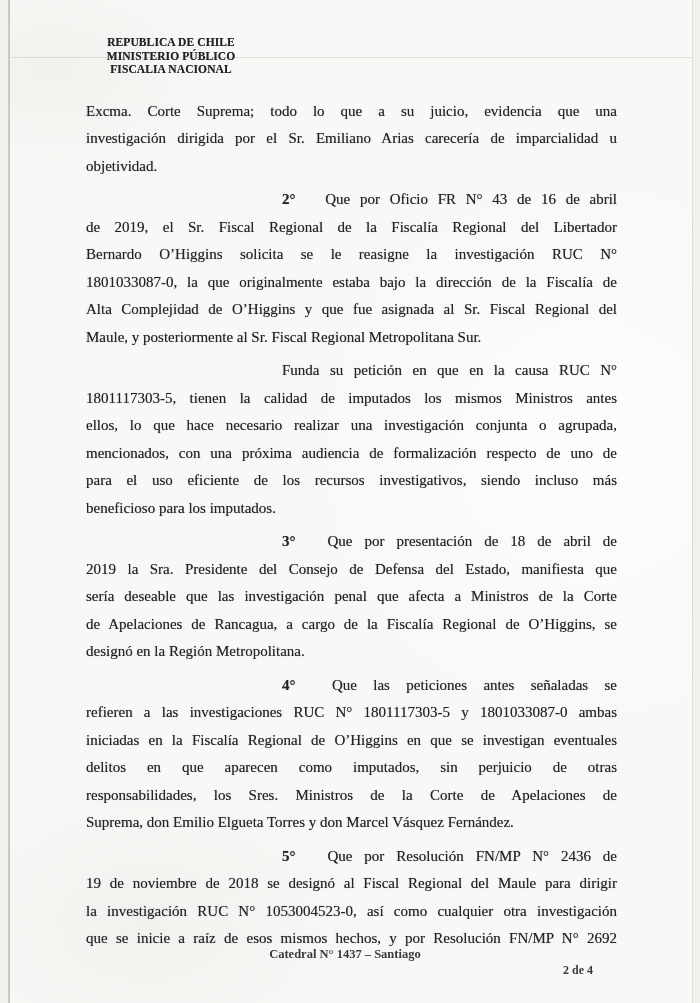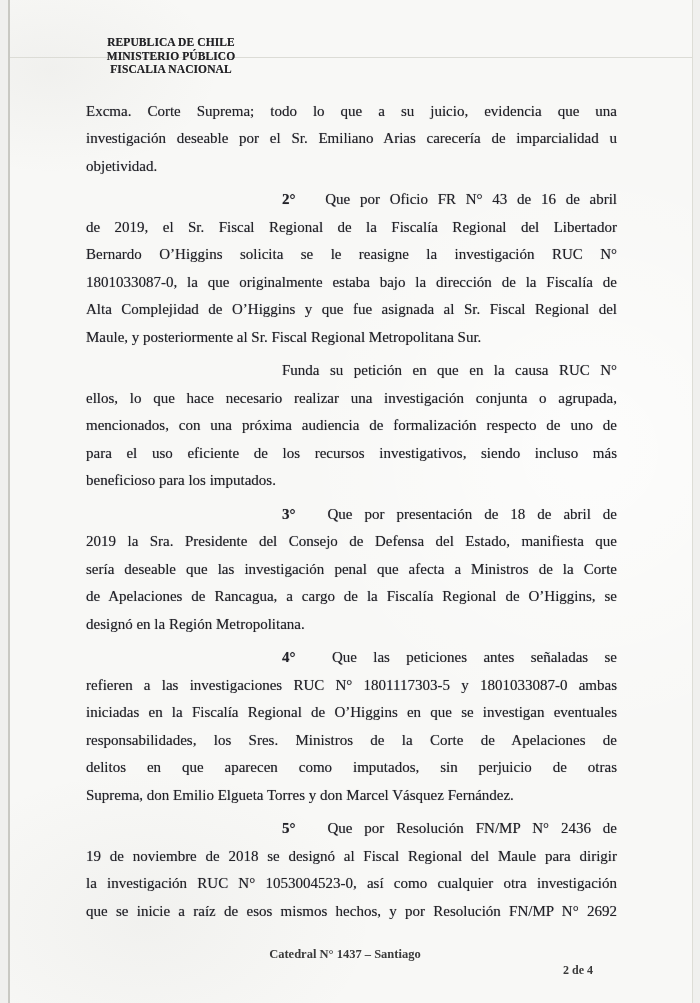--- a/index.html
+++ b/index.html
@@ -91,37 +91,38 @@
     <div class="letterhead">
       <div>REPUBLICA DE CHILE</div>
       <div>MINISTERIO PÚBLICO</div>
       <div>FISCALIA NACIONAL</div>
     </div>
 
     <div class="doc-body">
 
       <div class="para">
         <div class="line">Excma. Corte Suprema; todo lo que a su juicio, evidencia que una</div>
-        <div class="line">investigación deseable por el Sr. Emiliano Arias carecería de imparcialidad u</div>
+        <div class="line">investigación dirigida por el Sr. Emiliano Arias carecería de imparcialidad u</div>
         <div class="line end">objetividad.</div>
       </div>
 
       <div class="para">
         <div class="line first">
           <span class="pnum">2°</span> <span>Que por Oficio FR N° 43 de 16 de abril</span>
         </div>
         <div class="line">de 2019, el Sr. Fiscal Regional de la Fiscalía Regional del Libertador</div>
         <div class="line">Bernardo O’Higgins solicita se le reasigne la investigación RUC N°</div>
         <div class="line">1801033087-0, la que originalmente estaba bajo la dirección de la Fiscalía de</div>
         <div class="line">Alta Complejidad de O’Higgins y que fue asignada al Sr. Fiscal Regional del</div>
         <div class="line end">Maule, y posteriormente al Sr. Fiscal Regional Metropolitana Sur.</div>
       </div>
 
       <div class="para">
         <div class="line first">Funda su petición en que en la causa RUC N°</div>
+        <div class="line">1801117303-5, tienen la calidad de imputados los mismos Ministros antes</div>
         <div class="line">ellos, lo que hace necesario realizar una investigación conjunta o agrupada,</div>
         <div class="line">mencionados, con una próxima audiencia de formalización respecto de uno de</div>
         <div class="line">para el uso eficiente de los recursos investigativos, siendo incluso más</div>
         <div class="line end">beneficioso para los imputados.</div>
       </div>
 
       <div class="para">
         <div class="line first">
           <span class="pnum">3°</span> <span>Que por presentación de 18 de abril de</span>
         </div>
@@ -130,22 +131,22 @@
         <div class="line">de Apelaciones de Rancagua, a cargo de la Fiscalía Regional de O’Higgins, se</div>
         <div class="line end">designó en la Región Metropolitana.</div>
       </div>
 
       <div class="para">
         <div class="line first">
           <span class="pnum">4°</span> <span>Que las peticiones antes señaladas se</span>
         </div>
         <div class="line">refieren a las investigaciones RUC N° 1801117303-5 y 1801033087-0 ambas</div>
         <div class="line">iniciadas en la Fiscalía Regional de O’Higgins en que se investigan eventuales</div>
+        <div class="line">delitos en que aparecen como imputados, sin perjuicio de otras</div>
         <div class="line">responsabilidades, los Sres. Ministros de la Corte de Apelaciones de</div>
-        <div class="line">delitos en que aparecen como imputados, sin perjuicio de otras</div>
         <div class="line end">Suprema, don Emilio Elgueta Torres y don Marcel Vásquez Fernández.</div>
       </div>
 
       <div class="para">
         <div class="line first">
           <span class="pnum">5°</span> <span>Que por Resolución FN/MP N° 2436 de</span>
         </div>
         <div class="line">19 de noviembre de 2018 se designó al Fiscal Regional del Maule para dirigir</div>
         <div class="line">la investigación RUC N° 1053004523-0, así como cualquier otra investigación</div>
         <div class="line">que se inicie a raíz de esos mismos hechos, y por Resolución FN/MP N° 2692</div>

